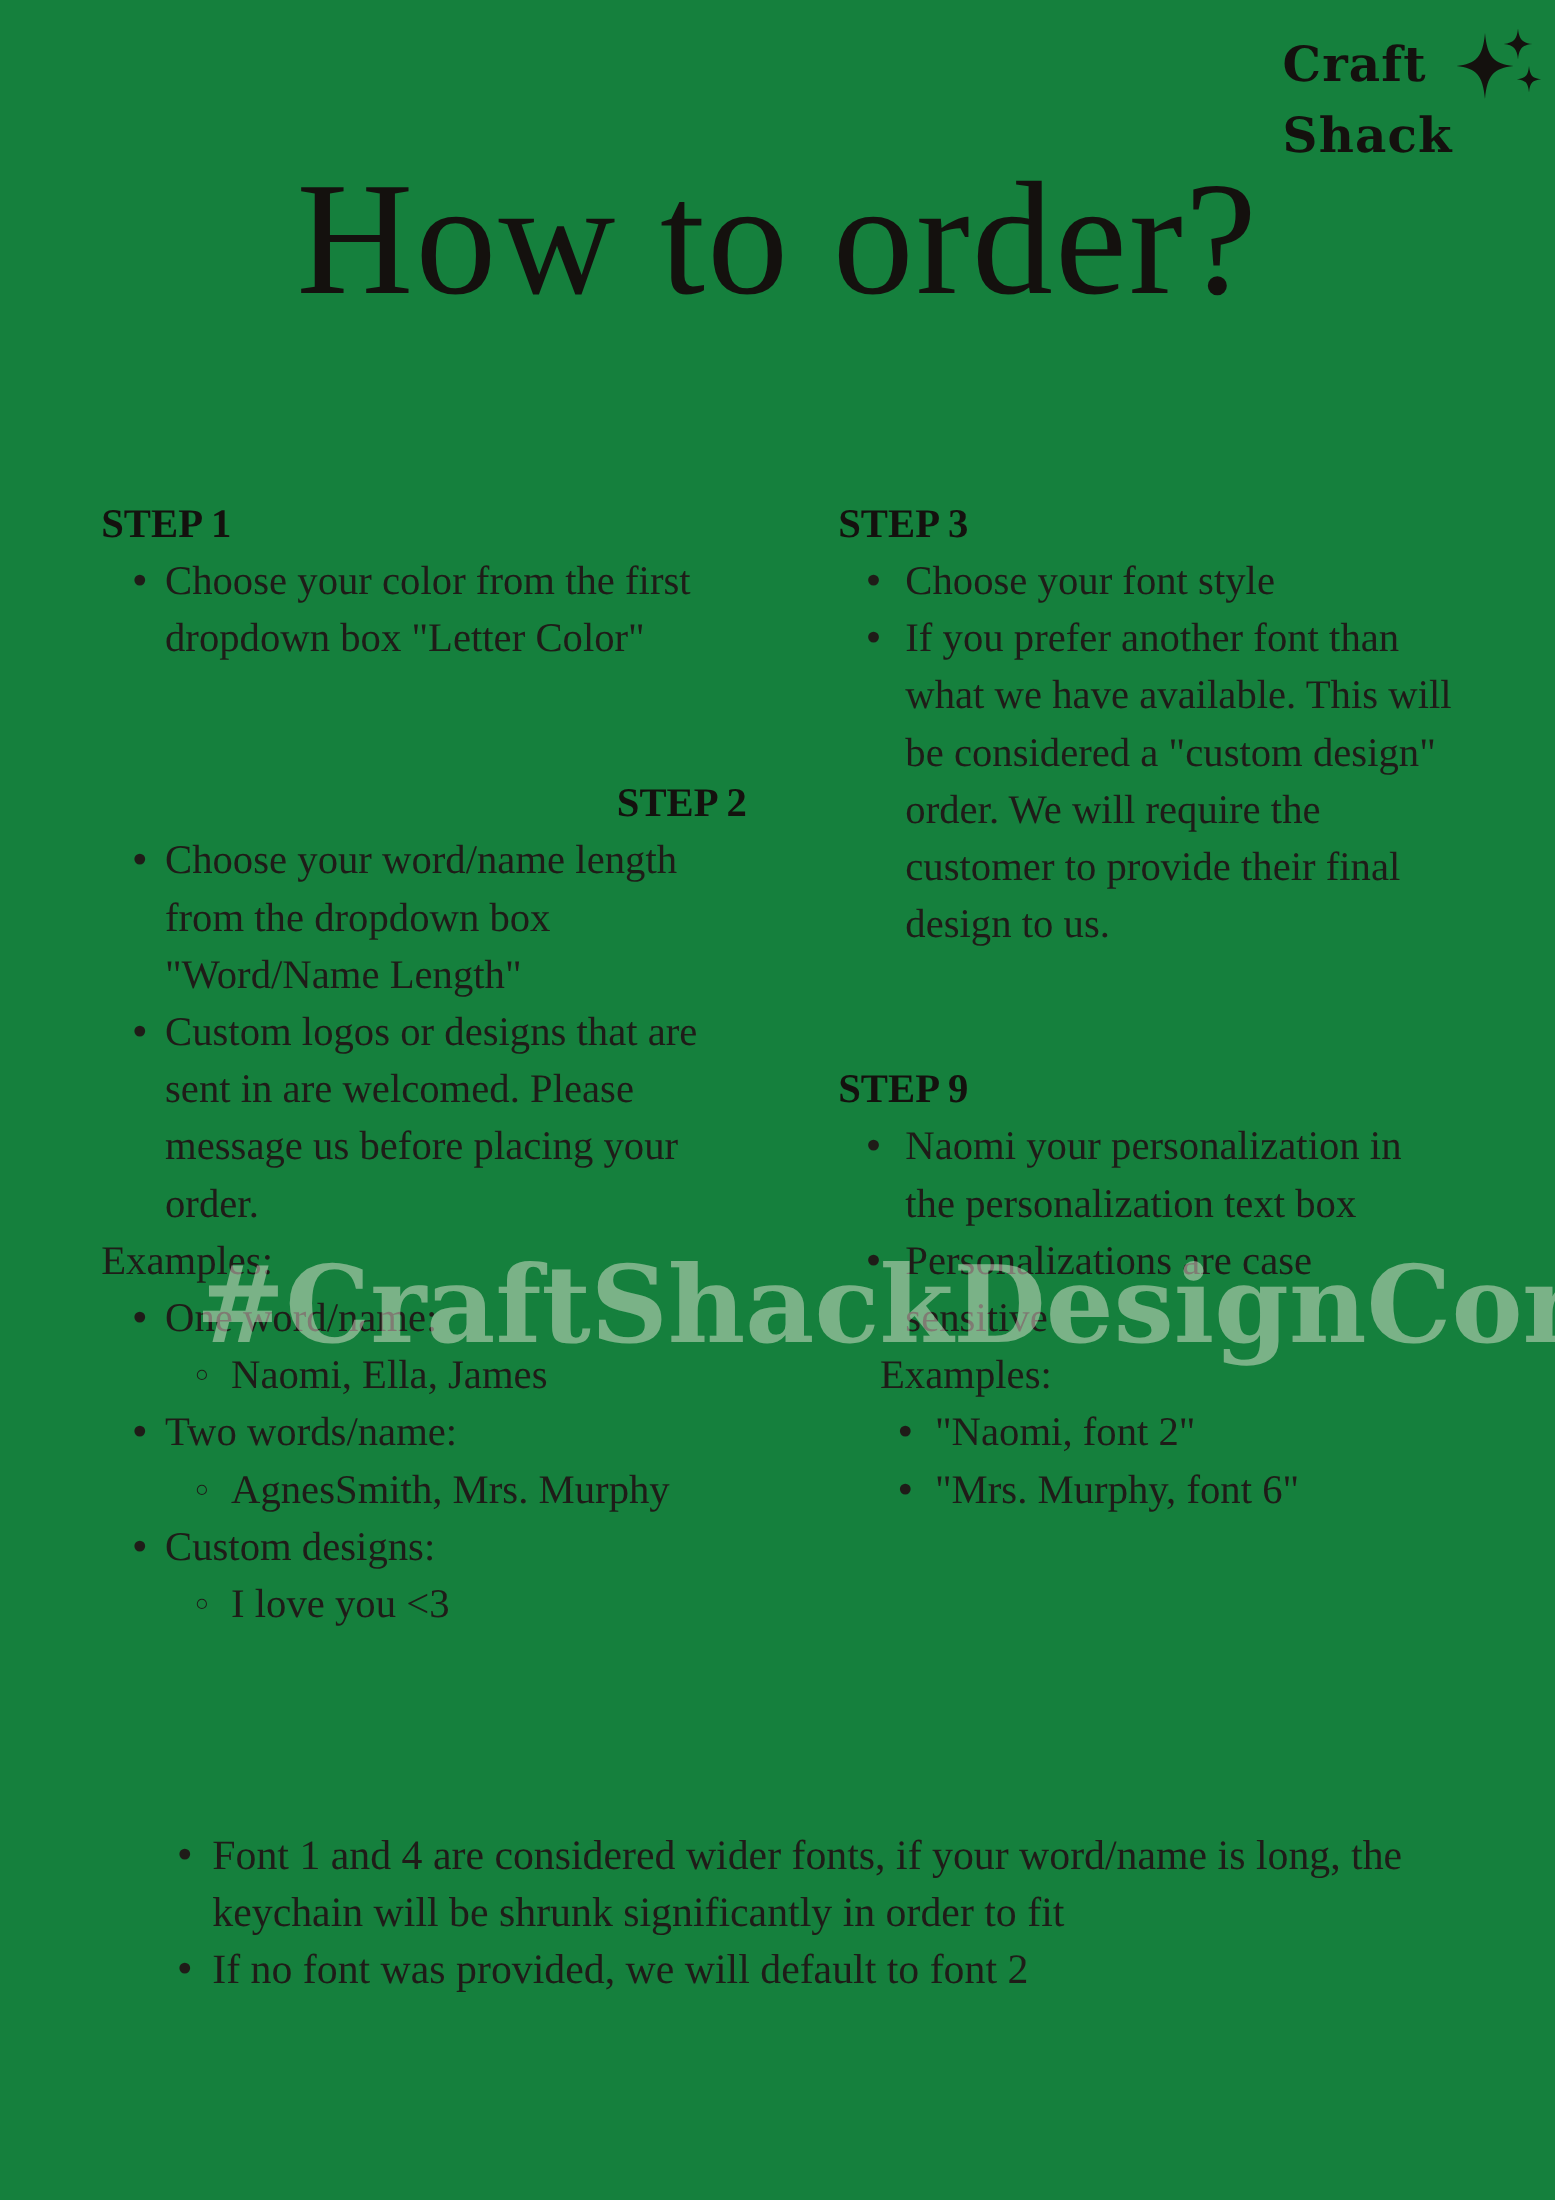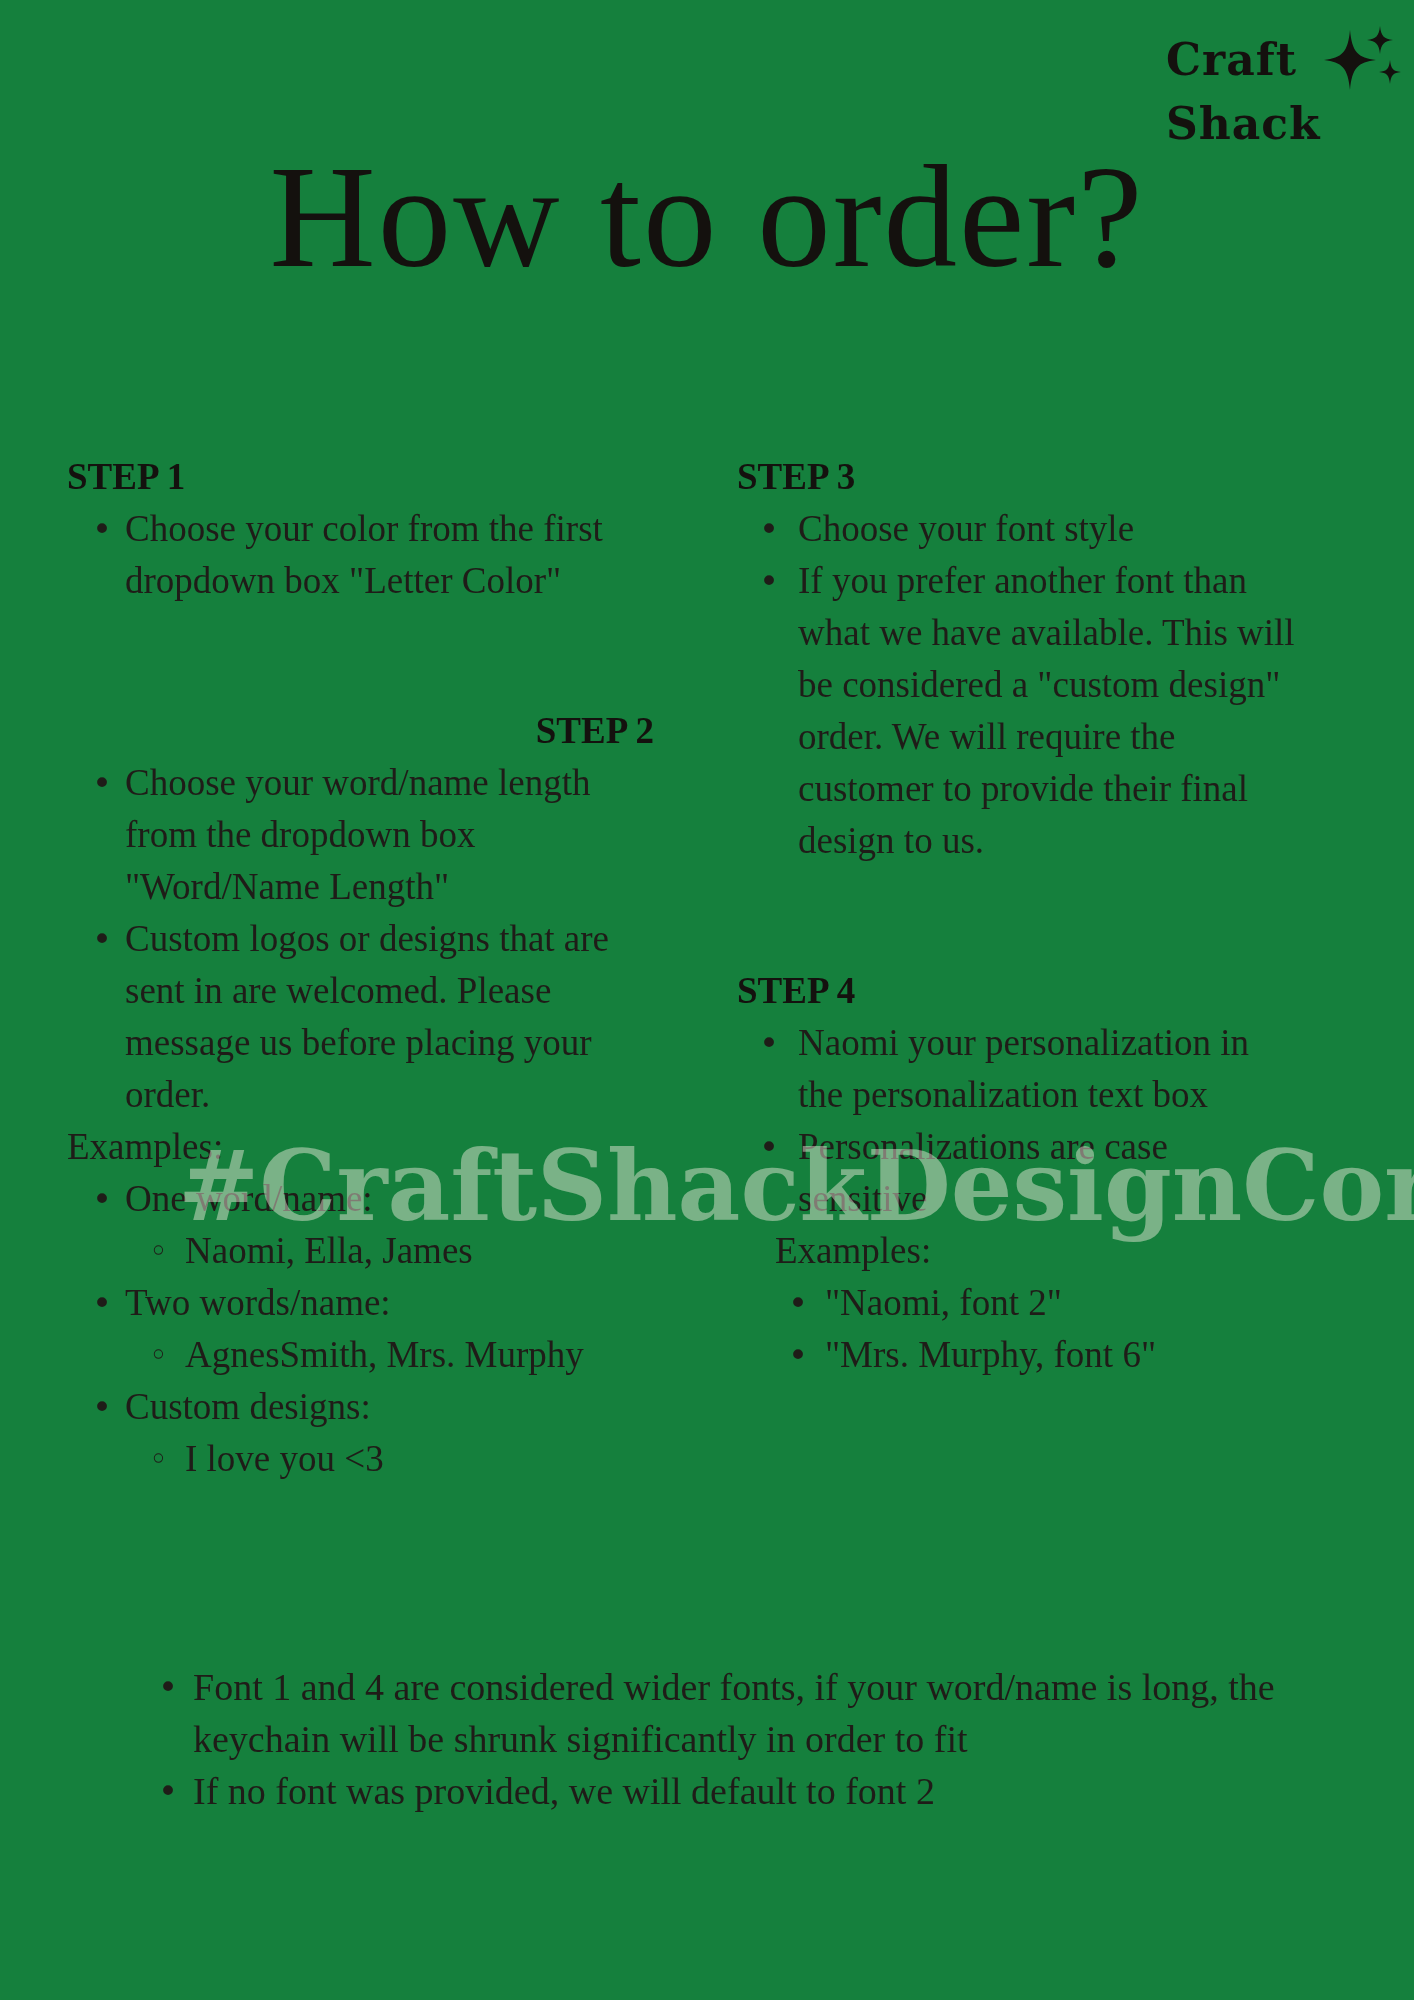--- a/index.html
+++ b/index.html
@@ -20,21 +20,21 @@
   }
   .sparkles{position:absolute;left:1320px;top:18px;}
   
   .title{
     position:absolute;top:143px;left:0;width:1414px;
     margin:0;text-align:center;
     font-size:147px;font-weight:400;line-height:1;
     letter-spacing:2px;color:#14110e;
   }
   
-  .col{position:absolute;font-size:37px;line-height:52px;}
+  .col{position:absolute;font-size:37px;line-height:52px;margin-left:25px;}
   .col-left{left:67px;top:451px;width:587px;}
   .col-right{left:737px;top:451px;width:567px;}
   .step-heading{margin:0;font-size:37px;line-height:52px;font-weight:bold;color:#14110e;}
   .mt-left-step2{margin-top:98px;text-align:right;}
   .mt-right-step4{margin-top:98px;}
   .mt-left-ex{margin-top:17px;}
   .mt-right-ex{margin-top:11px;}
   ul{list-style:none;margin:0;padding:0;}
   li{display:flex;align-items:flex-start;}
   .marker{
@@ -152,21 +152,21 @@
           <span class="txt b-txt">Choose your font style</span>
         </li>
         <li>
           <span class="marker">•</span>
           <span class="txt b-txt">If you prefer another font than what we have available. This will be considered a "custom design" order. We will require the customer to provide their final design to us.</span>
         </li>
       </ul>
     </section>
 
     <section>
-      <h2 class="step-heading mt-right-step4">STEP 4</h2>
+      <h2 class="step-heading mt-right-step4">STEP 9</h2>
       <ul>
         <li>
           <span class="marker">•</span>
           <span class="txt b-txt">Naomi your personalization in the personalization text box</span>
         </li>
         <li>
           <span class="marker">•</span>
           <span class="txt b-txt">Personalizations are case sensitive</span>
         </li>
       </ul>

